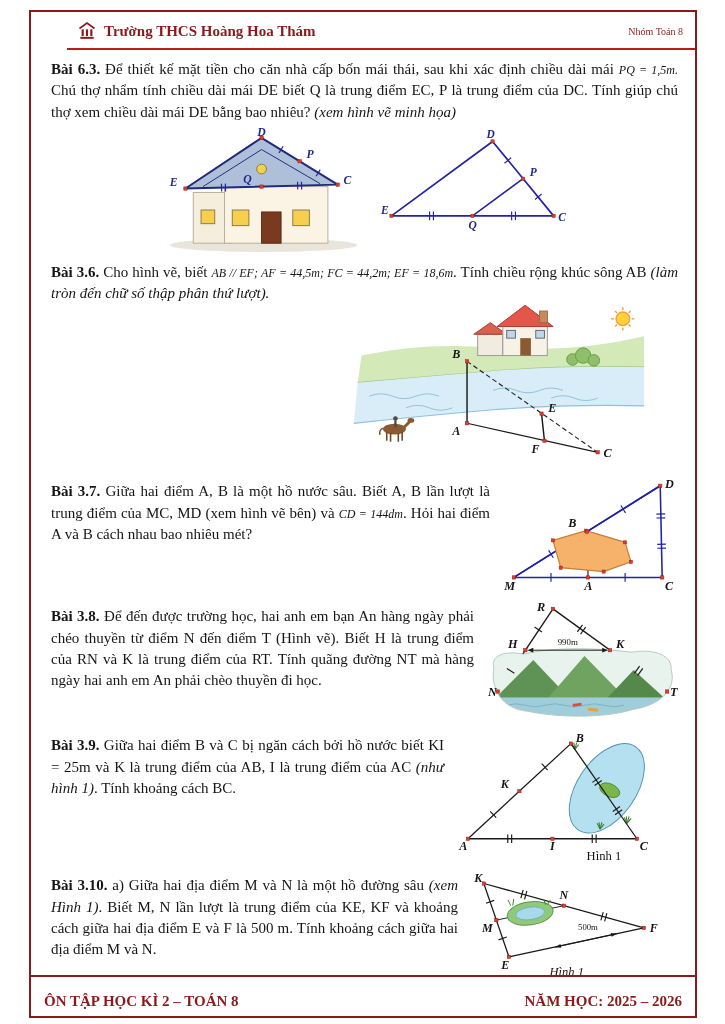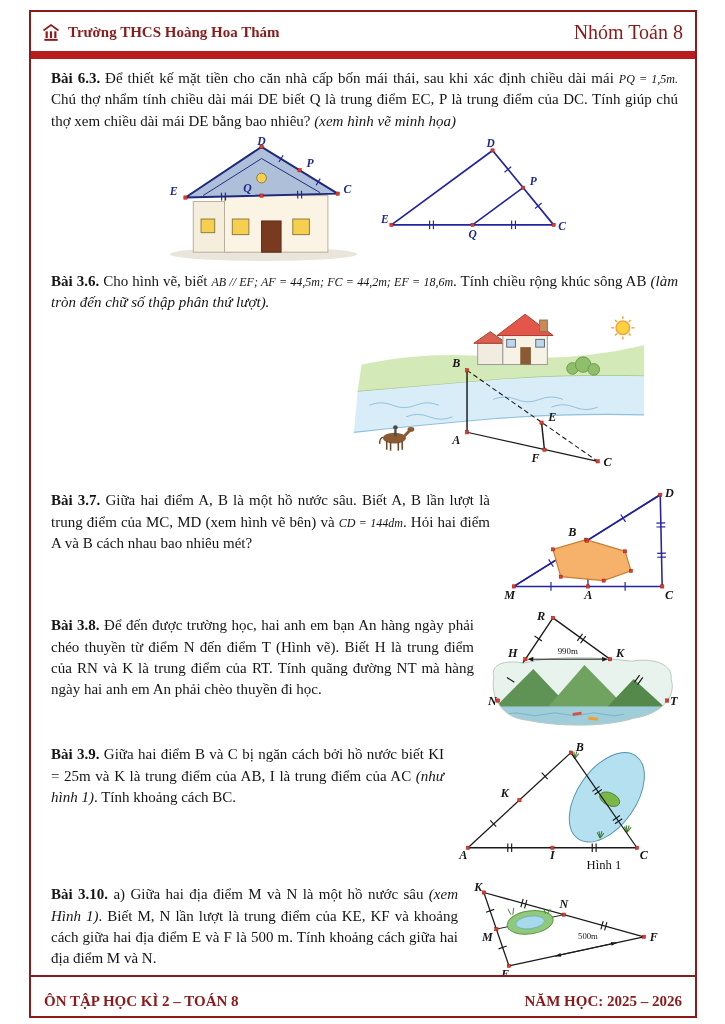--- a/index.html
+++ b/index.html
@@ -1,22 +1,22 @@
 <!DOCTYPE html>
 <html><head>
 <meta charset="utf-8">
 <style>
   * { margin:0; padding:0; box-sizing:border-box; }
   html,body { width:725px; height:1024px; background:#fff; }
   body { font-family:"Liberation Serif", serif; color:#151515; position:relative; }
   .frame { position:absolute; left:29px; right:28px; top:10px; bottom:6px;
            border:2px solid #8b1a1a; display:flex; flex-direction:column; background:#fff; }
-  header { display:flex; align-items:center; padding:9px 12px 7px 10px; border-bottom:8px solid #b91c1c; }
+  header { display:flex; align-items:center; padding:9px 12px 7px 10px; border-bottom:2px solid #b91c1c;margin-left:36px; }
   .school { color:#8b1a1a; font-weight:bold; font-size:15px; margin-left:7px; }
-  .group  { margin-left:auto; color:#8b1a1a; font-size:20px; }
+  .group  { margin-left:auto; color:#8b1a1a; font-size:10px; }
   main { flex:1; padding:4px 17px 0 20px; overflow:hidden; }
   .para { font-size:15px; line-height:1.42; text-align:justify; margin-top:5px; }
   .blab { font-weight:bold; }
   .math { font-style:italic; font-size:12px; }
   .note { font-style:italic; }
   .row { display:flex; align-items:flex-start; gap:12px; margin-top:2px; }
   .ptext { flex:1; }
   .figrow35 { display:flex; justify-content:center; align-items:flex-start; gap:16px; margin:5px 0 2px; }
   .figrow36 { display:flex; justify-content:flex-end; padding-right:30px; margin-top:1px; }
   .fig { flex:0 0 auto; }
@@ -395,21 +395,21 @@
           <text class="pl" x="189" y="124">C</text>
           <text class="pl" x="123" y="12">B</text>
           <text class="pl" x="54" y="60" text-anchor="end">K</text>
           <text class="cap" x="152" y="134" text-anchor="middle">Hình 1</text>
         </svg>
       </div>
     </div>
 
     <div class="row">
       <p class="para ptext">
-        <span class="blab">Bài 3.10.</span><span> a) Giữa hai địa điểm M và N là một hồ nước sâu </span><span class="note">(xem Hình 1)</span><span>. Biết M, N lần lượt là trung điểm của KE, KF và khoảng cách giữa hai địa điểm E và F là 500 m. Tính khoảng cách giữa hai địa điểm M và N.</span>
+        <span class="blab">Bài 3.10.</span><span> a) Giữa hai địa điểm M và N là một hồ đường sâu </span><span class="note">(xem Hình 1)</span><span>. Biết M, N lần lượt là trung điểm của KE, KF và khoảng cách giữa hai địa điểm E và F là 500 m. Tính khoảng cách giữa hai địa điểm M và N.</span>
       </p>
       <div class="fig">
         <svg width="208" height="108" viewBox="0 0 215 112">
           <line class="ln" x1="14" y1="14" x2="40" y2="90" stroke-width="1.3"></line>
           <line class="ln" x1="14" y1="14" x2="180" y2="60" stroke-width="1.3"></line>
           <line class="ln" x1="40" y1="90" x2="180" y2="60" stroke-width="1.3"></line>
           <line class="ln" x1="27" y1="52" x2="97" y2="37" stroke-width="1"></line>
 
           <g transform="translate(62 45)">
             <g transform="rotate(-8)">

